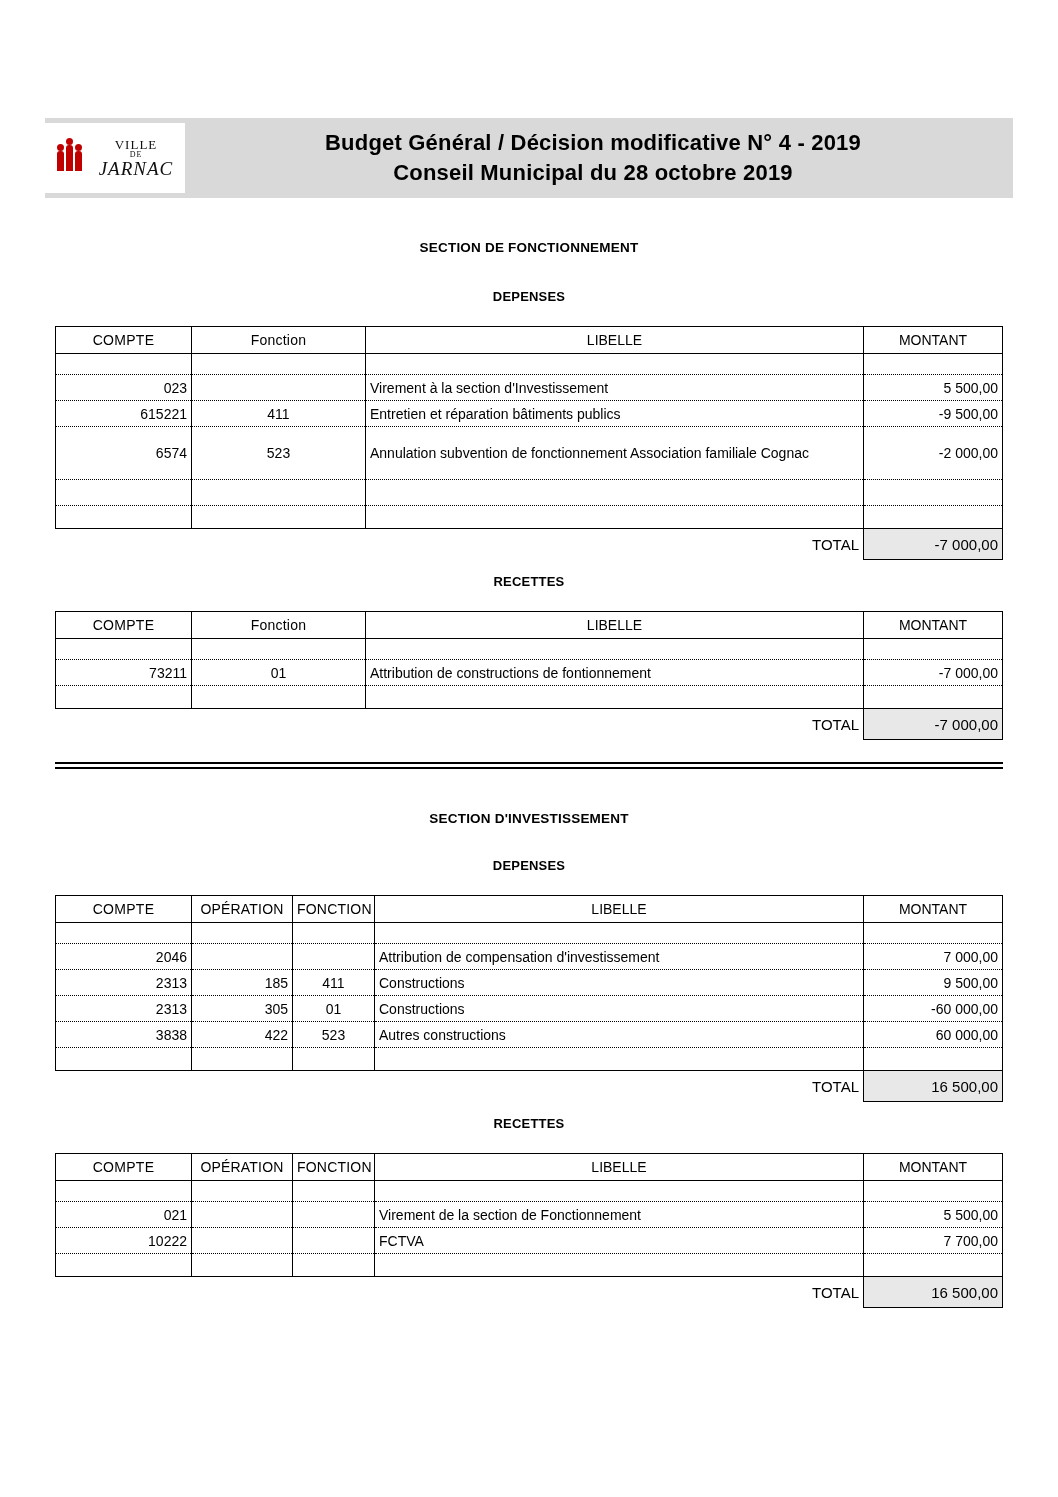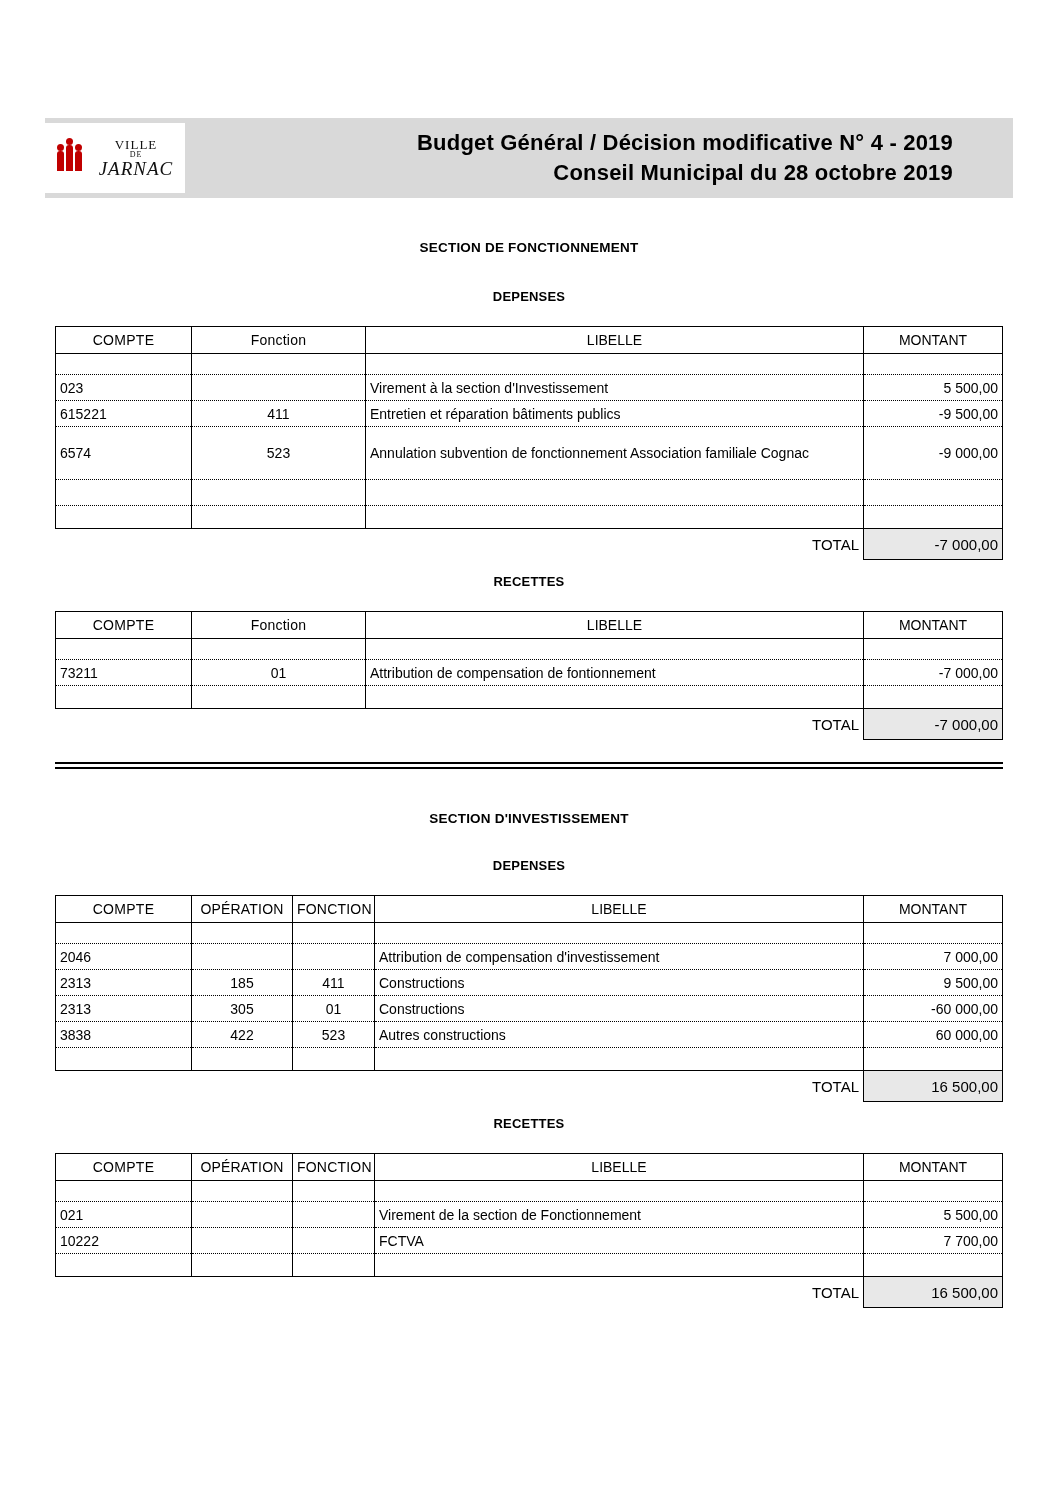--- a/index.html
+++ b/index.html
@@ -77,21 +77,21 @@
     line-height: 1.0;
     text-align: center;
     color: #111;
   }
   .logo-text .l1 { font-size: 13px; letter-spacing: 1px; }
   .logo-text .l2 { font-size: 8px; letter-spacing: 1px; }
   .logo-text .l3 { font-size: 19px; letter-spacing: 1px; font-style: italic; }
 
   .header-titles {
     flex: 1;
-    text-align: right;
+    text-align: center;
     padding-right: 60px;
     padding-left: 48px;
   }
   .header-titles .t1,
   .header-titles .t2 {
     font-size: 22px;
     font-weight: bold;
     letter-spacing: 0.2px;
     line-height: 1.35;
   }
@@ -130,23 +130,23 @@
     font-size: 14px;
   }
   th.small-head {
     font-size: 11.5px;
     letter-spacing: 0.3px;
   }
   th.mini-head {
     font-size: 11px;
     letter-spacing: 0.2px;
   }
-  .c-compte { width: 127px; text-align: left; }
+  .c-compte { width: 127px; text-align: right; }
   .c-fonction { width: 165px; text-align: center; }
-  .c-op { width: 92px; text-align: center; }
+  .c-op { width: 92px; text-align: right; }
   .c-fct { width: 73px; text-align: center; }
   .c-lib { text-align: left; padding-left: 6px; }
   .c-mont { width: 130px; text-align: right; padding-right: 6px; }
 
   tr.datarow td {
     border-top: 1px dotted #000;
     border-bottom: 1px dotted #000;
     border-left: 1px solid #000;
     border-right: 1px solid #000;
     height: 25px;
@@ -257,21 +257,21 @@
       <tr class="datarow">
         <td class="c-compte">615221</td>
         <td class="c-fonction">411</td>
         <td class="c-lib">Entretien et réparation bâtiments publics</td>
         <td class="c-mont">-9 500,00</td>
       </tr>
       <tr class="datarow" style="height:52px">
         <td class="c-compte" style="height:52px">6574</td>
         <td class="c-fonction" style="height:52px">523</td>
         <td class="c-lib two-line-cell" style="height:52px">Annulation subvention de fonctionnement Association familiale Cognac</td>
-        <td class="c-mont" style="height:52px">-9 000,00</td>
+        <td class="c-mont" style="height:52px">-2 000,00</td>
       </tr>
       <tr class="blank">
         <td class="c-compte"></td>
             <td class="c-fonction"></td>
             <td class="c-lib"></td>
             <td class="c-mont"></td>
       </tr>
       <tr class="lastrow">
         <td class="c-compte"></td>
             <td class="c-fonction"></td>
@@ -301,21 +301,21 @@
     <tbody>
       <tr class="spacer">
         <td class="c-compte"></td>
             <td class="c-fonction"></td>
             <td class="c-lib"></td>
             <td class="c-mont"></td>
       </tr>
       <tr class="datarow">
         <td class="c-compte">73211</td>
         <td class="c-fonction">01</td>
-        <td class="c-lib">Attribution de compensation de fontionnement</td>
+        <td class="c-lib">Attribution de constructions de fontionnement</td>
         <td class="c-mont">-7 000,00</td>
       </tr>
       <tr class="lastrow">
         <td class="c-compte"></td>
             <td class="c-fonction"></td>
             <td class="c-lib"></td>
             <td class="c-mont"></td>
       </tr>
       <tr class="totalrow">
         <td class="total-label" colspan="3">TOTAL</td>

